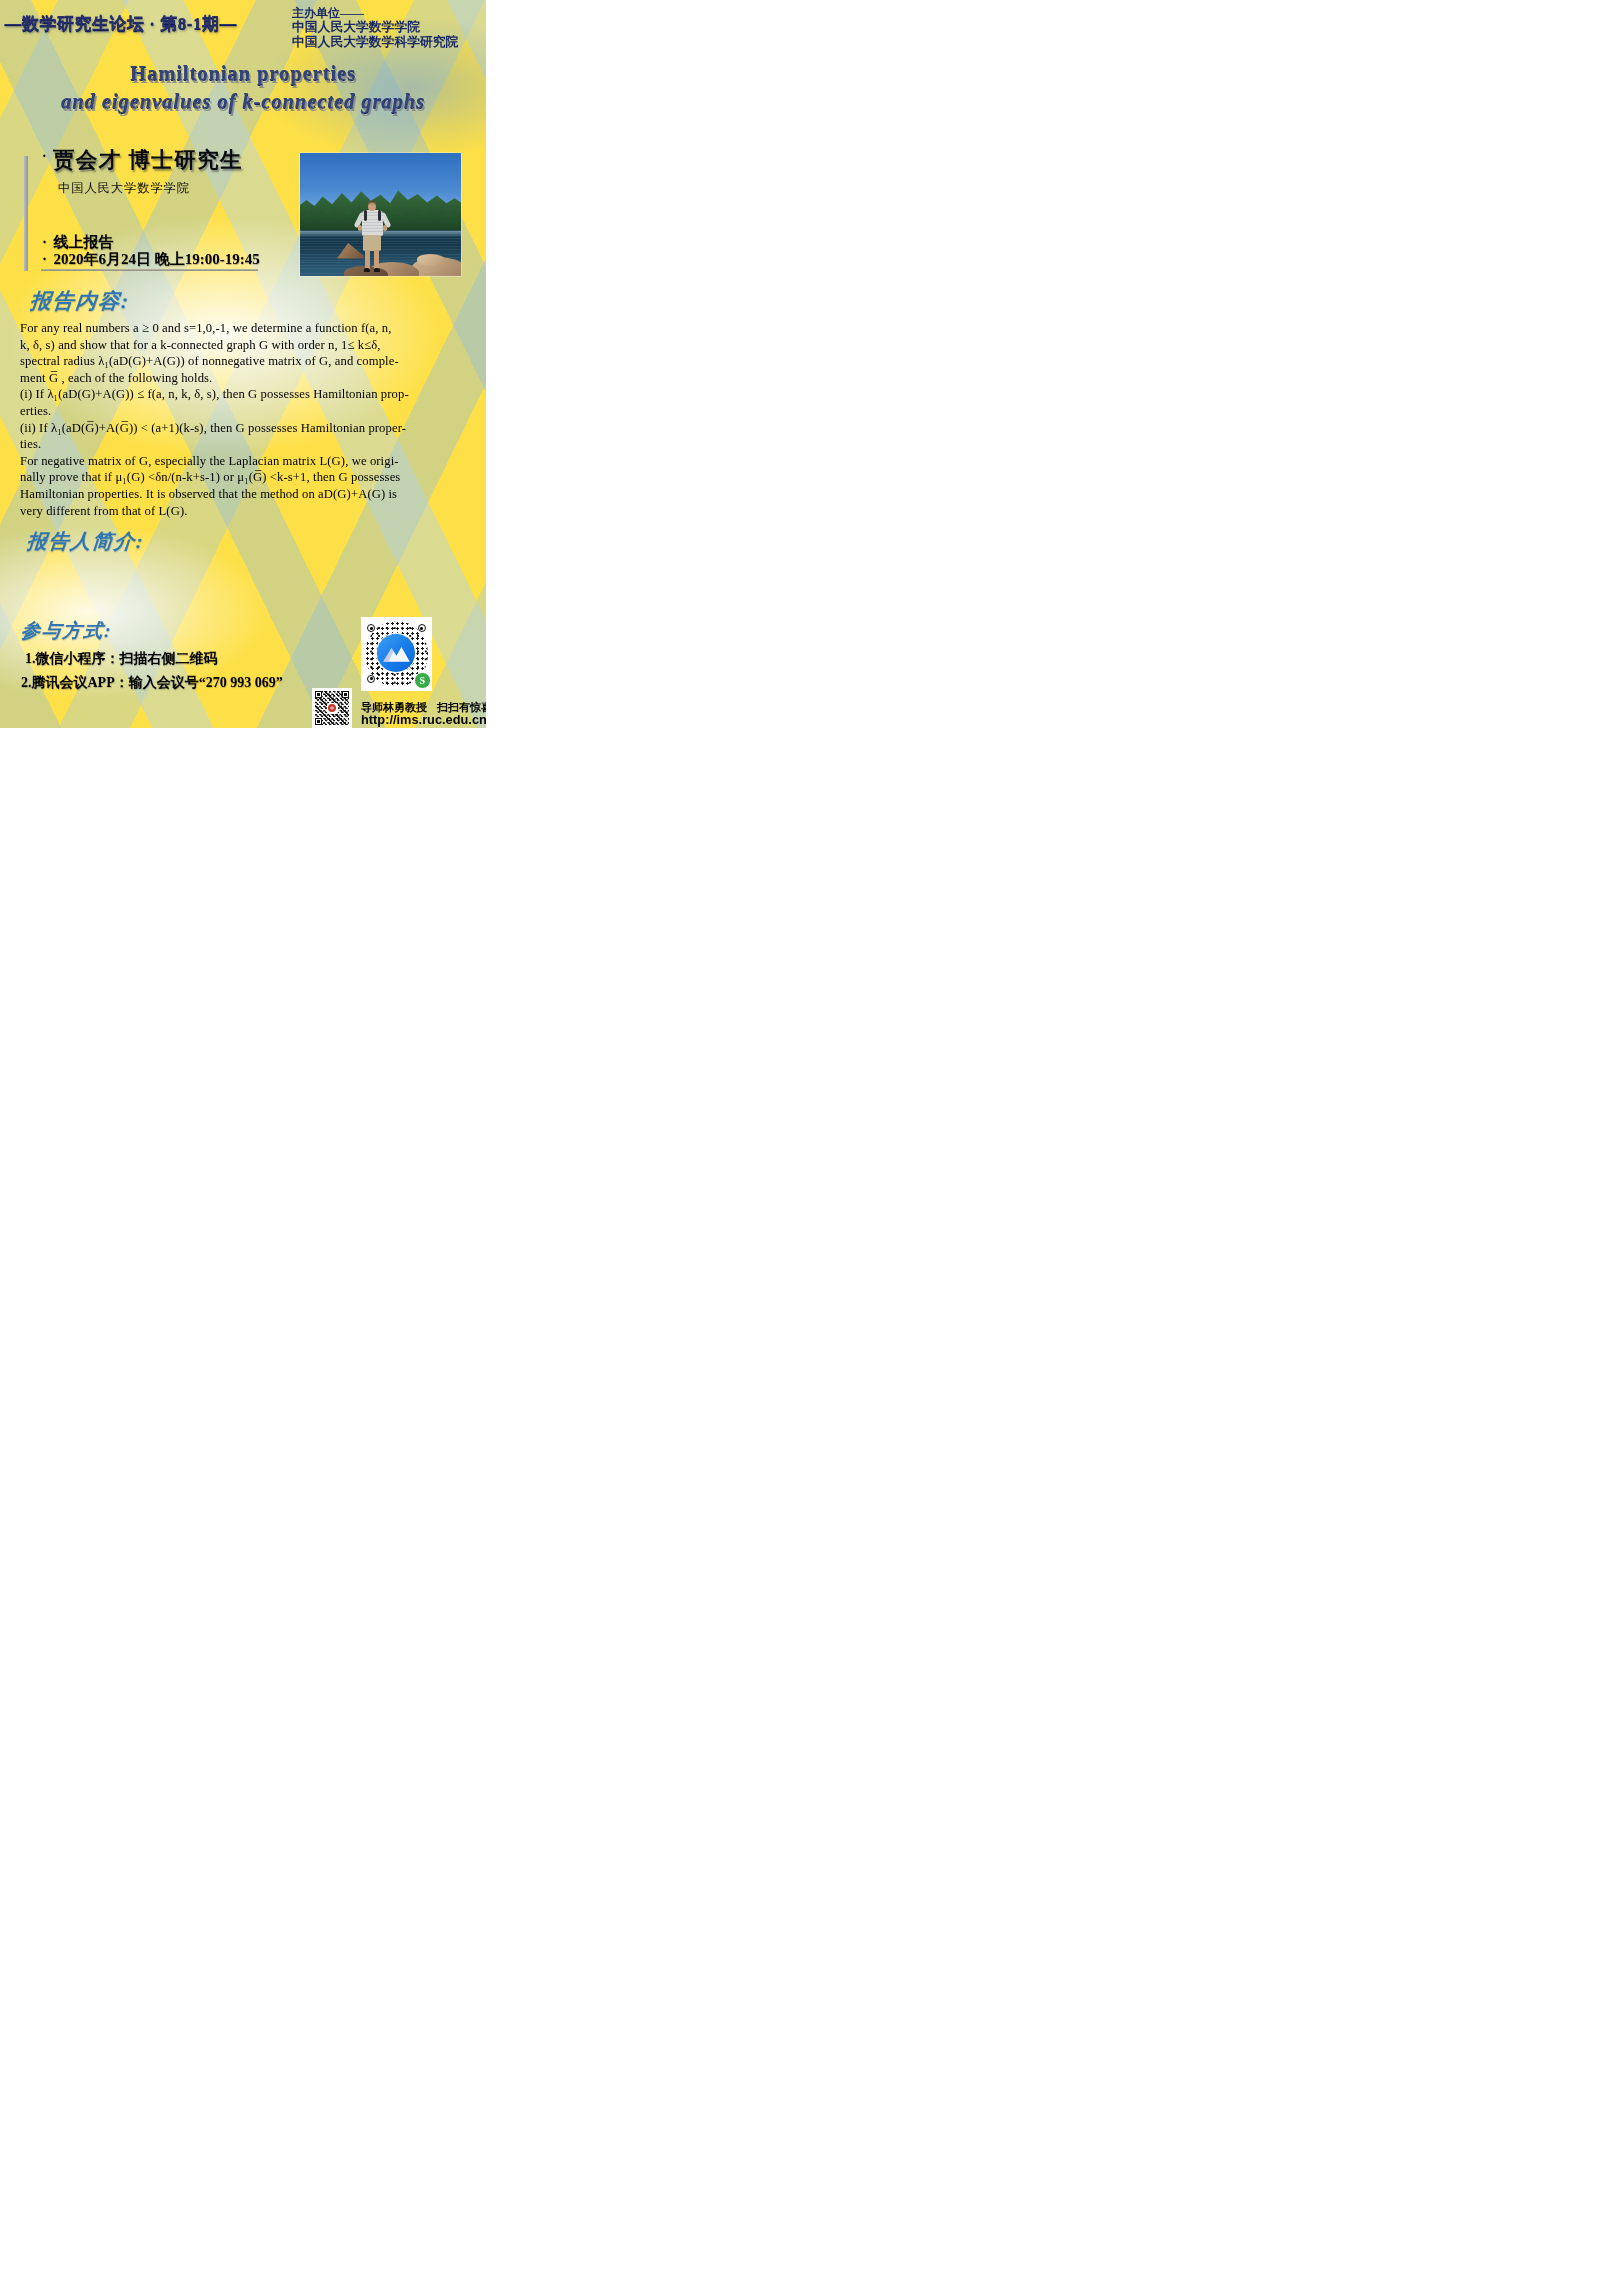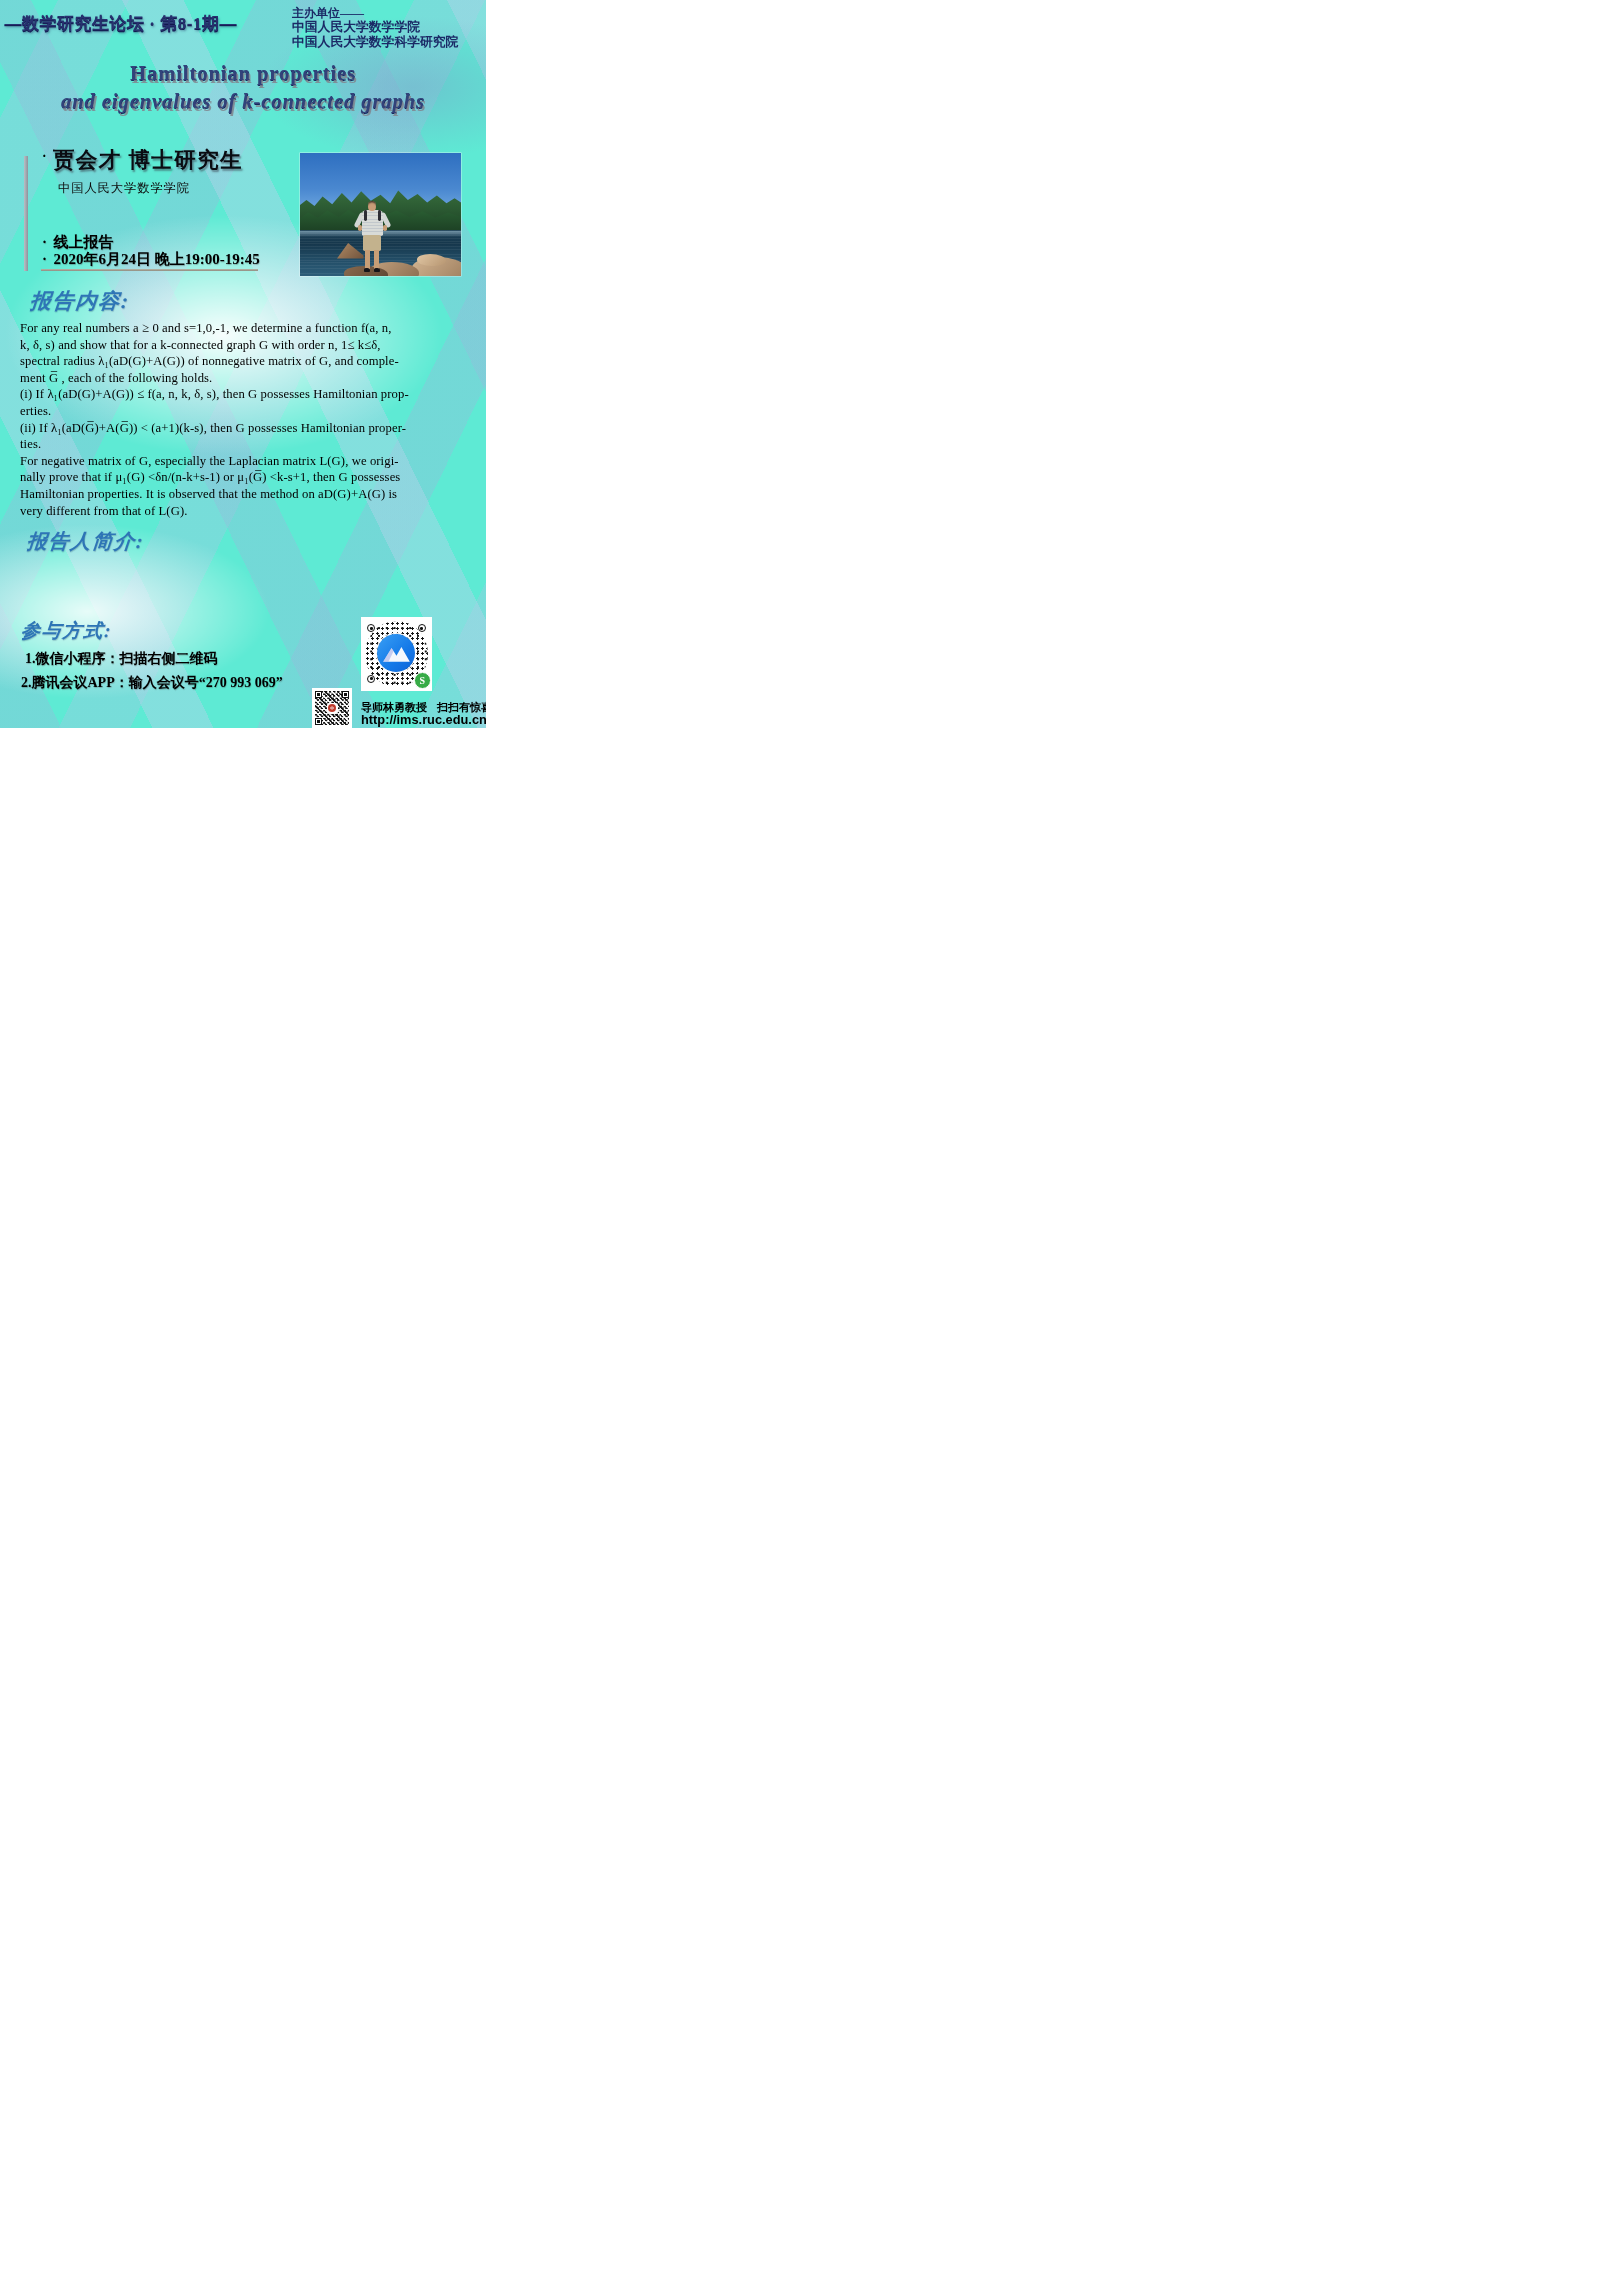--- a/index.html
+++ b/index.html
@@ -1,19 +1,19 @@
 <!DOCTYPE html>
 <html style="font-size:7.3px"><head>
 <meta charset="utf-8">
 <style>
   html,body { margin:0; padding:0; background:#ffffff; }
   .poster {
     position:relative; width:486px; height:728px; overflow:hidden;
     font-family:"Liberation Serif", serif; color:#000;
-    background-color:#5eead4;
+    background-color:#fde047;
   }
   
   .bg {
     position:absolute; inset:0;
     background-image:
       radial-gradient(ellipse 60% 22% at 46% 46%, rgba(255,255,255,0.95), rgba(255,255,255,0) 75%),
       radial-gradient(ellipse 50% 16% at 18% 84%, rgba(255,255,255,0.85), rgba(255,255,255,0) 75%),
       radial-gradient(ellipse 45% 14% at 85% 12%, rgba(118,163,201,0.50), rgba(118,163,201,0) 70%),
       repeating-linear-gradient(64deg,
         rgba(146,190,219,0.40) 0 55px, rgba(226,240,249,0) 55px 137px,

